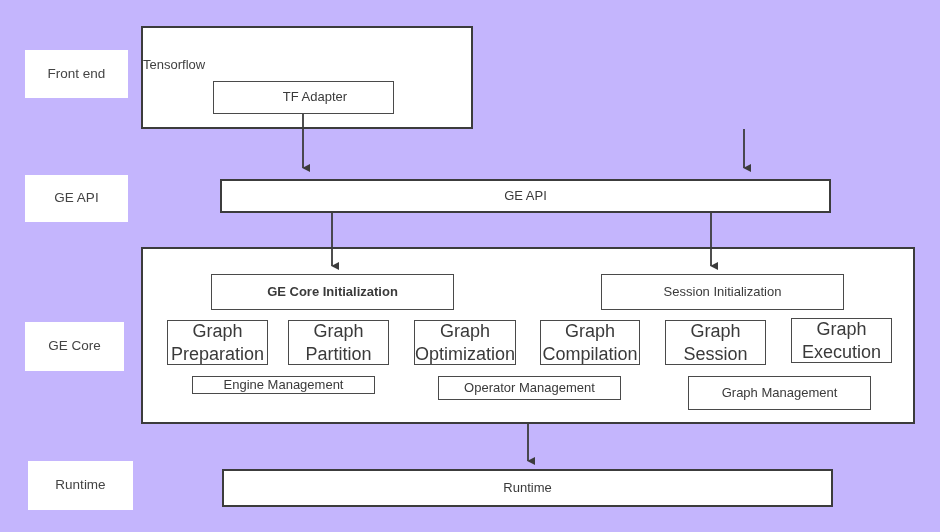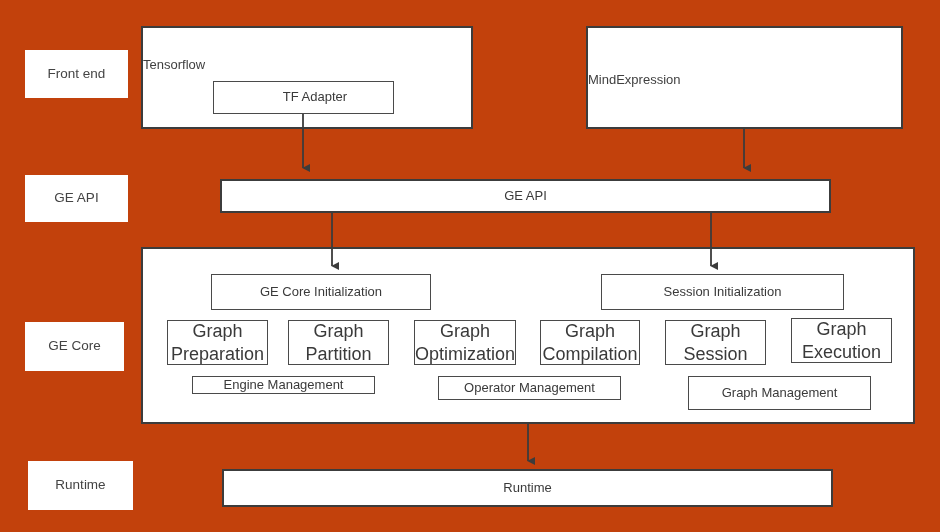--- a/index.html
+++ b/index.html
@@ -4,21 +4,21 @@
 <style>
   html, body {
     margin: 0;
     padding: 0;
     background: #000000;
   }
   #stage {
     position: relative;
     width: 940px;
     height: 532px;
-    background: #c2410c;
+    background: #c4b5fd;
     font-family: "Liberation Sans", sans-serif;
     overflow: hidden;
   }
   .box {
     position: absolute;
     background: #ffffff;
     color: #3a3a3a;
     display: flex;
     align-items: center;
     justify-content: center;
@@ -91,31 +91,28 @@
     <span>Runtime</span>
   </div>
 
   <div class="group-box" style="left:141px; top:26px; width:332px; height:103px;">
     <div class="group-title" style="top:29px;">Tensorflow</div>
   </div>
   <div class="box thin" style="left:213px; top:81px; width:181px; height:33px;padding-left:23px;">
     <span>TF Adapter</span>
   </div>
 
-  <div class="group-box" style="left:586px; top:26px; width:317px; height:103px;">
-    <div class="group-title" style="top:44px;">MindExpression</div>
-  </div>
 
   <div class="box outlined wide-box" style="left:220px; top:179px; width:611px; height:34px;">
     <span>GE API</span>
   </div>
 
   <div class="group-box" style="left:141px; top:247px; width:774px; height:177px;"></div>
 
-  <div class="box thin" style="left:211px; top:274px; width:220px; height:36px;">
+  <div class="box thin" style="left:211px; top:274px; width:243px; height:36px;font-weight:bold;">
     <span>GE Core Initialization</span>
   </div>
   <div class="box thin" style="left:601px; top:274px; width:243px; height:36px;">
     <span>Session Initialization</span>
   </div>
 
   <div class="box thin small-box" style="left:167px; top:320px; width:101px; height:45px; flex-direction:column;">
     <span>Graph</span>
     <span>Preparation</span>
   </div>

